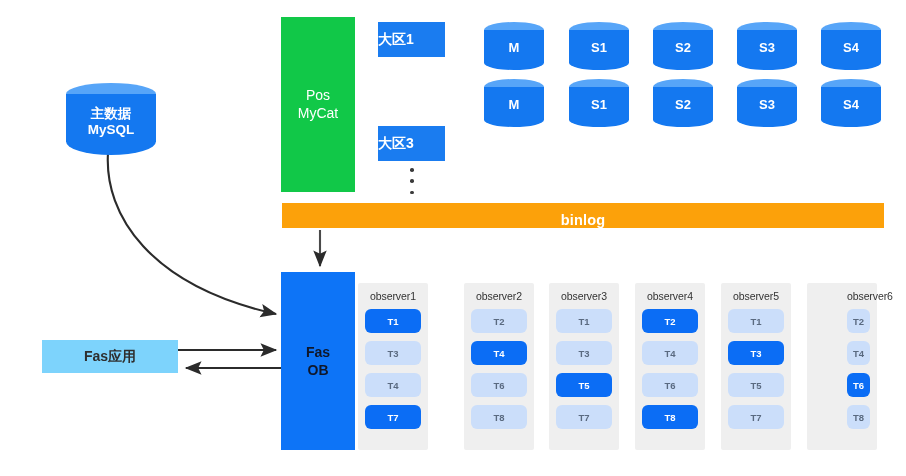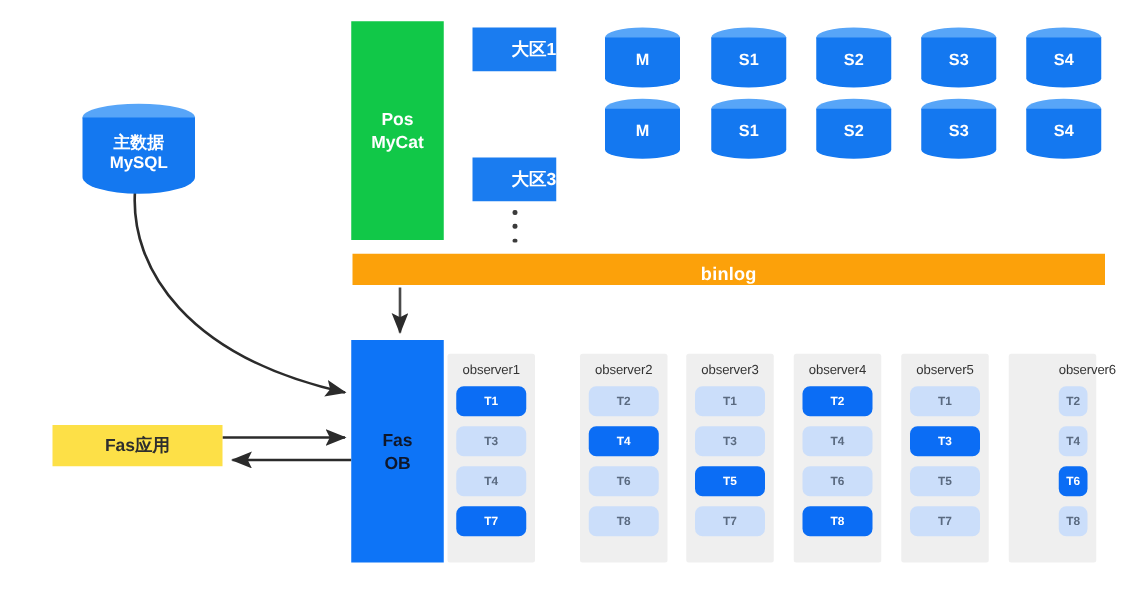--- a/index.html
+++ b/index.html
@@ -26,37 +26,37 @@
 
   
   .db{width:60px;height:48px;}
   .db .body{top:8px;height:40px;}
   .db .top{height:16px;}
   .db .lbl{font-size:13px;margin-top:4px;}
 
   
   .green-box{left:281px;top:17px;width:74px;height:175px;background:#11c848;
              display:flex;align-items:center;justify-content:center;
-             color:#fff;font-weight:bold;font-size:14px;line-height:1.25;text-align:center;}
+             color:#fff;font-weight:normal;font-size:14px;line-height:1.25;text-align:center;}
   .region-box{left:378px;top:0;width:67px;height:35px;background:#1a7cf0;
-              display:flex;align-items:center;justify-content:flex-end;
+              display:flex;align-items:center;justify-content:flex-start;
               color:#fff;font-weight:bold;font-size:14px;}
   .dots{left:405px;top:168px;width:14px;height:26px;display:flex;flex-direction:column;
         align-items:center;justify-content:space-between;}
   .dots i{display:block;width:3.5px;height:3.5px;background:#3b3b3b;border-radius:50%;}
 
   .binlog{left:282px;top:203px;width:602px;height:25px;background:#FCA10A;
           display:flex;align-items:flex-end;justify-content:center;
           color:#ffffff;font-weight:bold;font-size:14.5px;letter-spacing:.2px;}
 
   .fasob{left:281px;top:272px;width:74px;height:178px;background:#0d74f7;
          display:flex;align-items:center;justify-content:center;
          color:#0f172a;font-weight:bold;font-size:14px;line-height:1.3;text-align:center;}
 
-  .fasapp{left:42px;top:340px;width:136px;height:33px;background:#fde047;
+  .fasapp{left:42px;top:340px;width:136px;height:33px;background:#7dd3fc;
           display:flex;align-items:center;justify-content:center;
           color:#2e2e2e;font-size:14px;font-weight:bold;}
 
   
   .obs{top:283px;width:70px;height:167px;background:#EFEFEF;border-radius:2px;
        padding:7px 7px 0 7px;}
   .obs .obs-title{font-size:10.5px;color:#333;text-align:center;margin-bottom:7px;
                   font-weight:normal;letter-spacing:-.1px;}
   .tablet{height:24px;border-radius:6px;margin-bottom:8px;display:flex;
           align-items:center;justify-content:center;font-size:9.5px;font-weight:bold;}

